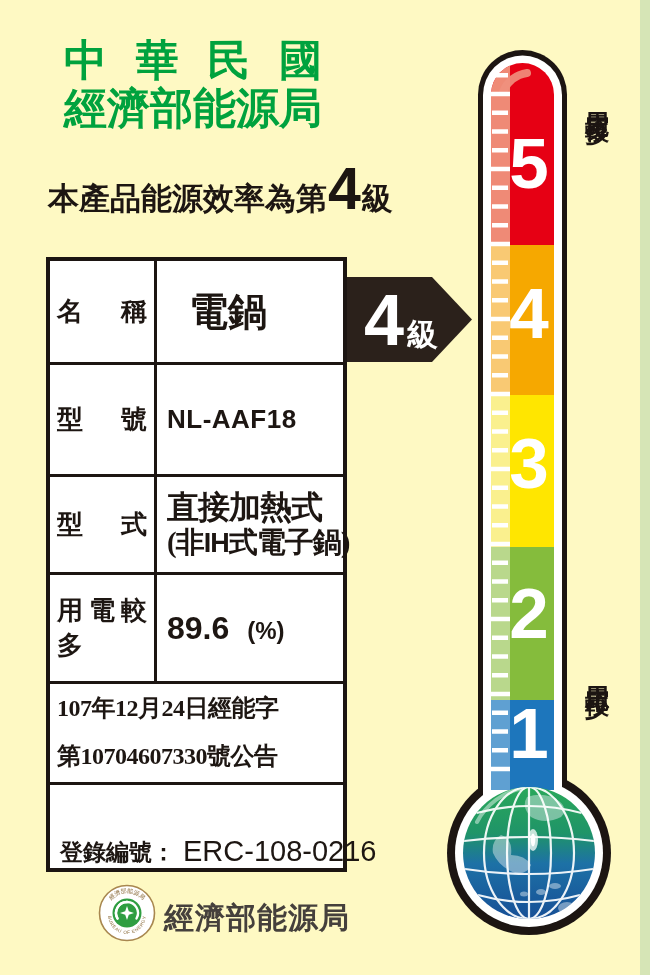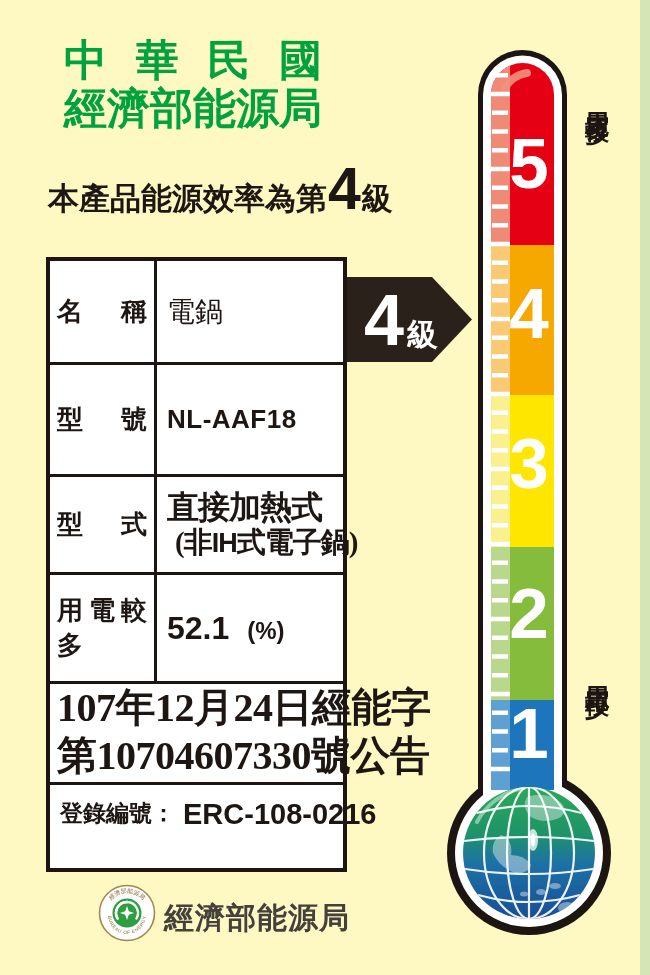--- a/index.html
+++ b/index.html
@@ -13,33 +13,33 @@
   #subtitle .pre,#subtitle .suf{font-size:31px;font-weight:600;}
   #subtitle .grade{font-size:59px;font-weight:800;line-height:1;margin:0 1px;}
   
   #spec-table{position:absolute;left:46px;top:257px;width:301px;height:615px;background:#fff;border:4px solid #1c1512;}
   .hline{position:absolute;left:0;right:0;height:3px;background:#1c1512;}
   #vline{position:absolute;left:104px;top:0;width:3px;height:420px;background:#1c1512;}
   .trow{position:absolute;left:0;width:293px;}
   .lab{position:absolute;left:0;top:0;bottom:0;width:104px;display:flex;flex-direction:column;justify-content:center;padding:12px 7px;}
   .lab span{display:block;width:100%;font-size:26px;font-weight:700;text-align:justify;text-align-last:justify;}
   .val{position:absolute;left:107px;right:0;top:0;bottom:0;display:flex;flex-direction:column;justify-content:center;padding-left:10px;}
-  .val-name{font-size:28px;font-weight:400;}
+  .val-name{font-size:39px;font-weight:700;margin-left:22px;}
   .val-model{font-size:26px;font-weight:700;letter-spacing:.5px;}
   .val-type1{font-family:"Liberation Serif","DejaVu Serif",serif;font-size:32px;font-weight:600;line-height:37px;letter-spacing:-1px;white-space:nowrap;}
-  .val-type2{font-family:"Liberation Serif","DejaVu Serif",serif;font-size:29px;font-weight:600;line-height:33px;letter-spacing:-1px;white-space:nowrap;margin-left:8px;}
+  .val-type2{font-family:"Liberation Serif","DejaVu Serif",serif;font-size:29px;font-weight:600;line-height:33px;letter-spacing:-1px;white-space:nowrap;}
   .val-type2 b{font-family:"Liberation Sans",sans-serif;font-size:27px;font-weight:800;}
   .eff{display:flex;align-items:baseline;gap:18px;}
   .eff .num{font-size:32px;font-weight:700;}
   .eff .unit{font-size:24px;font-weight:700;}
   .announce{padding:3px 4px 0 7px;font-family:"Liberation Serif","DejaVu Serif",serif;
-            font-size:40px;font-weight:600;line-height:48px;letter-spacing:-.5px;white-space:nowrap;}
-  .reg{padding:13px 8px 0 10px;display:flex;align-items:flex-start;gap:8px;white-space:nowrap;}
+            font-size:24px;font-weight:600;line-height:48px;letter-spacing:-.5px;white-space:nowrap;}
+  .reg{padding:13px 8px 0 10px;display:flex;align-items:flex-end;gap:8px;white-space:nowrap;}
   .reg .rlab{font-size:23px;font-weight:600;}
-  .reg .rval{font-size:29px;font-weight:700;}
+  .reg .rval{font-size:29px;font-weight:400;}
   
   #grade-arrow{position:absolute;left:347px;top:277px;width:125px;height:85px;
     clip-path:polygon(0 0,68% 0,100% 50%,68% 100%,0 100%);
     display:flex;align-items:baseline;padding:7px 0 0 17px;color:#fff;}
   #grade-arrow .g{font-size:72px;font-weight:800;line-height:1;}
   #grade-arrow .gs{font-size:31px;font-weight:700;margin-left:3px;}
   
   #thermo{position:absolute;left:429px;top:40px;width:200px;height:920px;}
   #ticks line{stroke:#fff;stroke-width:4.5px;}
   .lvl-digit{font-family:"Liberation Sans",sans-serif;font-weight:bold;font-size:71px;fill:#fff;text-anchor:middle;}
@@ -98,21 +98,21 @@
         <span class="val-type1">直接加熱式</span>
         <span class="val-type2"><span>(非</span><b>IH</b><span>式電子鍋)</span></span>
       </div>
     </div>
     <div class="trow" style="top:314px;height:106px">
       <div class="lab">
           <span>用電較多</span>
         </div>
       <div class="val">
         <span class="eff">
-          <span class="num">52.1</span>
+          <span class="num">89.6</span>
           <span class="unit">(%)</span>
         </span>
       </div>
     </div>
     <div class="trow announce" style="top:420px;height:101px">
       <div>107年12月24日經能字</div>
       <div>第10704607330號公告</div>
     </div>
     <div class="trow reg" style="top:524px;height:83px">
       <span class="rlab">登錄編號：</span>

